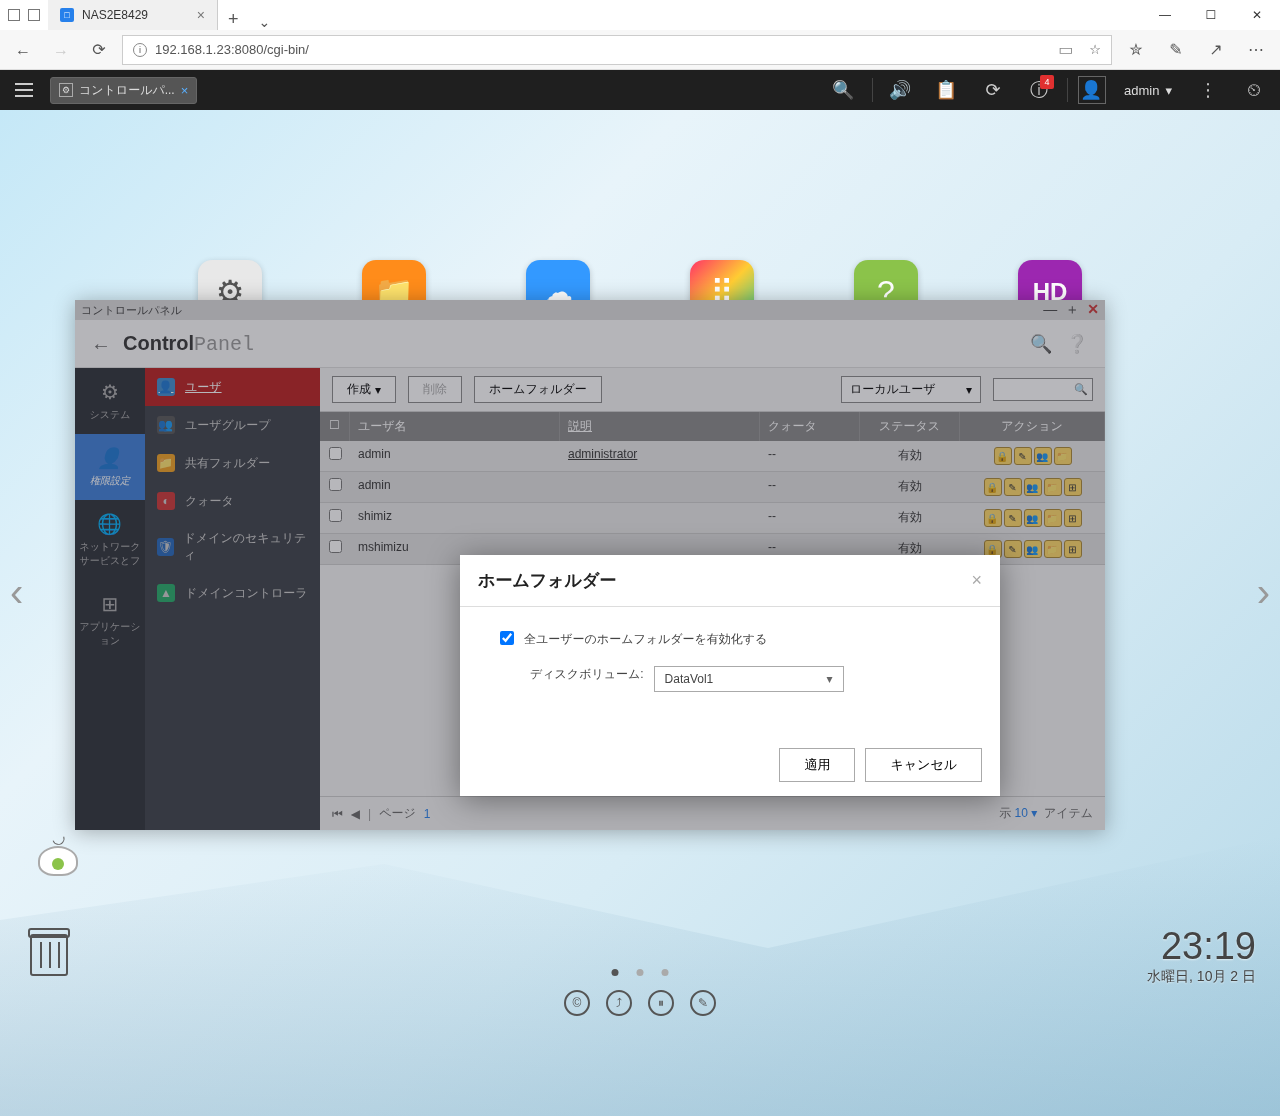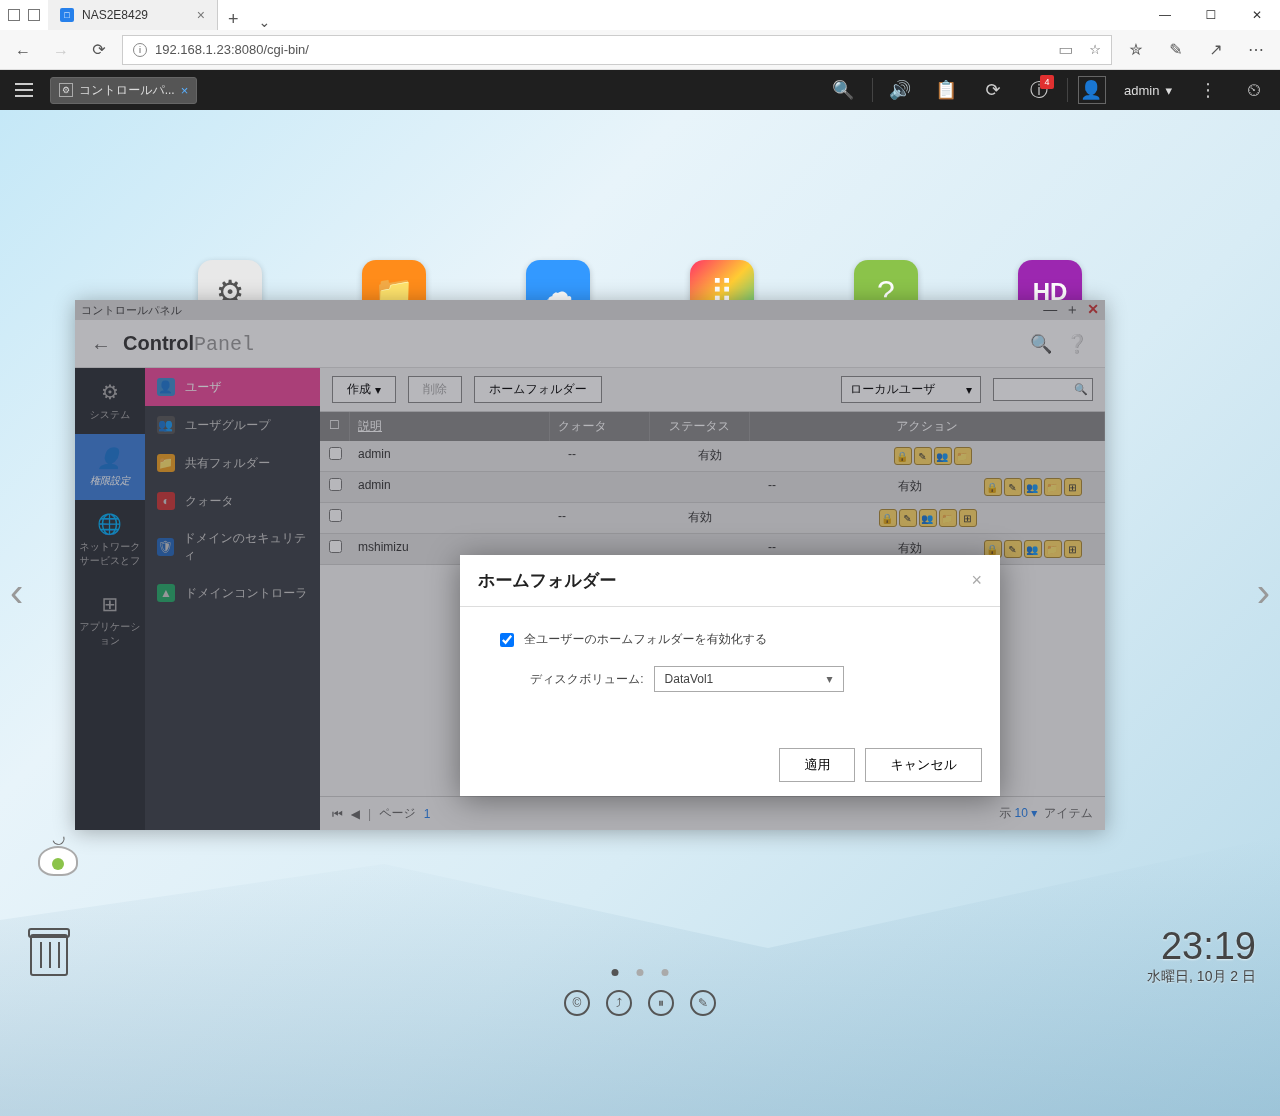--- a/index.html
+++ b/index.html
@@ -67,21 +67,21 @@
 .cp-header-right { margin-left: auto; display: flex; gap: 14px; font-size: 18px; color: #777; }
 
 .cp-body { flex: 1; display: flex; overflow: hidden; }
 .cp-nav { width: 70px; background: #2a2e35; display: flex; flex-direction: column; }
 .cp-nav-item { padding: 12px 4px; text-align: center; font-size: 10px; color: #aaa; }
 .cp-nav-item.active { background: #3b7dd8; color: #fff; font-style: italic; }
 .cp-nav-icon { font-size: 20px; display: block; margin-bottom: 4px; }
 
 .cp-subnav { width: 175px; background: #3a3e45; }
 .cp-subnav-item { padding: 10px 12px; display: flex; align-items: center; gap: 10px; font-size: 12px; color: #ccc; }
-.cp-subnav-item.active { background: #ec4899; color: #fff; }
+.cp-subnav-item.active { background: #b91c1c; color: #fff; text-decoration: underline; }
 .cp-subnav-icon { width: 18px; height: 18px; display:flex; align-items:center; justify-content:center; border-radius:3px; font-size:12px;}
 .si-user{background:#3d8bcd;} .si-group{background:#555;} .si-share{background:#f0a020;} .si-quota{background:#cc3333;} .si-sec{background:#2266bb;} .si-dc{background:#22aa66;}
 
 .cp-main { flex: 1; background: #f5f5f5; display: flex; flex-direction: column; }
 .cp-toolbar { padding: 8px 12px; display: flex; align-items: center; gap: 12px; }
 .cp-btn { padding: 4px 14px; border: 1px solid #888; background: #fff; font-size: 12px; display:flex; align-items:center; gap:4px;}
 .cp-btn.disabled { color: #aaa; }
 .cp-select { margin-left: auto; padding: 4px 8px; border: 1px solid #888; background: #fff; width: 140px; font-size: 12px; display:flex; align-items:center;}
 .cp-search { width: 100px; padding: 4px; border: 1px solid #888; background: #fff; display:flex; align-items:center;}
 .cp-search::after{content:'🔍'; margin-left:auto; font-size:11px;}
@@ -104,21 +104,21 @@
 .cp-pager { margin-top: auto; padding: 8px 12px; display: flex; align-items: center; gap: 8px; font-size: 12px; color: #666; border-top:1px solid #ccc;}
 .pager-right{margin-left:auto;}
 .pager-num{color:#2680eb;}
 
 
 .modal { position: absolute; top: 445px; left: 460px; width: 540px; background: #fff; box-shadow: 0 4px 30px rgba(0,0,0,0.4); z-index: 100; }
 .modal-head { padding: 14px 18px; border-bottom: 1px solid #ddd; display: flex; align-items: center; }
 .modal-head h2 { font-size: 17px; color: #222; }
 .modal-close { margin-left: auto; color: #aaa; font-size: 18px; }
 .modal-body { padding: 24px 40px; font-size: 12px; color: #444; }
-.modal-row { display: flex; align-items: center; gap: 10px; margin-bottom: 18px; }
+.modal-row { display: flex; align-items: flex-start; gap: 10px; margin-bottom: 18px; }
 .modal-row.indent { margin-left: 30px; }
 .modal-row input[type=checkbox]{width:14px;height:14px;}
 .modal-label { min-width: 110px; text-align: right; }
 .modal-select { border: 1px solid #aaa; padding: 5px 10px; width: 190px; display: flex; align-items: center; font-size: 12px; background:#fff;}
 .modal-select::after { content: '▾'; margin-left: auto; color: #666; }
 .modal-foot { padding: 14px 18px; display: flex; justify-content: flex-end; gap: 10px; }
 .modal-btn { padding: 7px 24px; border: 1px solid #aaa; background: #fff; font-size: 13px; }
 
 
 .desk-arrow{position:absolute; top:460px; font-size:40px; color:#999;}
@@ -295,29 +295,31 @@
             </div>
           <div class="cp-select">
               <span>ローカルユーザ</span>
               <span style="margin-left:auto">▾</span>
             </div>
           <div class="cp-search"></div>
         </div>
         <div class="cp-table">
           <div class="cp-table-head">
             <div class="col-chk">☐</div>
+            <div class="col-name">ユーザ名</div>
             <div class="col-desc">説明</div>
             <div class="col-quota">クォータ</div>
             <div class="col-status">ステータス</div>
             <div class="col-action">アクション</div>
           </div>
           <div id="table-rows">
               <div class="cp-table-row">
                 <div class="col-chk"><input type="checkbox" style=""></div>
                 <div class="col-name">admin</div>
+                <div class="col-desc">administrator</div>
                 <div class="col-quota">--</div>
                 <div class="col-status">有効</div>
                 <div class="col-action">
                   <div class="action-icons">
                     <span>🔒</span>
                     <span>✎</span>
                     <span>👥</span>
                     <span>📁</span>
                   </div>
                 </div>
@@ -333,20 +335,21 @@
                     <span>🔒</span>
                     <span>✎</span>
                     <span>👥</span>
                     <span>📁</span>
                     <span>⊞</span>
                   </div>
                 </div>
               </div>
               <div class="cp-table-row">
                 <div class="col-chk"><input type="checkbox" style=""></div>
+                <div class="col-name">shimiz</div>
                 <div class="col-desc"></div>
                 <div class="col-quota">--</div>
                 <div class="col-status">有効</div>
                 <div class="col-action">
                   <div class="action-icons">
                     <span>🔒</span>
                     <span>✎</span>
                     <span>👥</span>
                     <span>📁</span>
                     <span>⊞</span>

